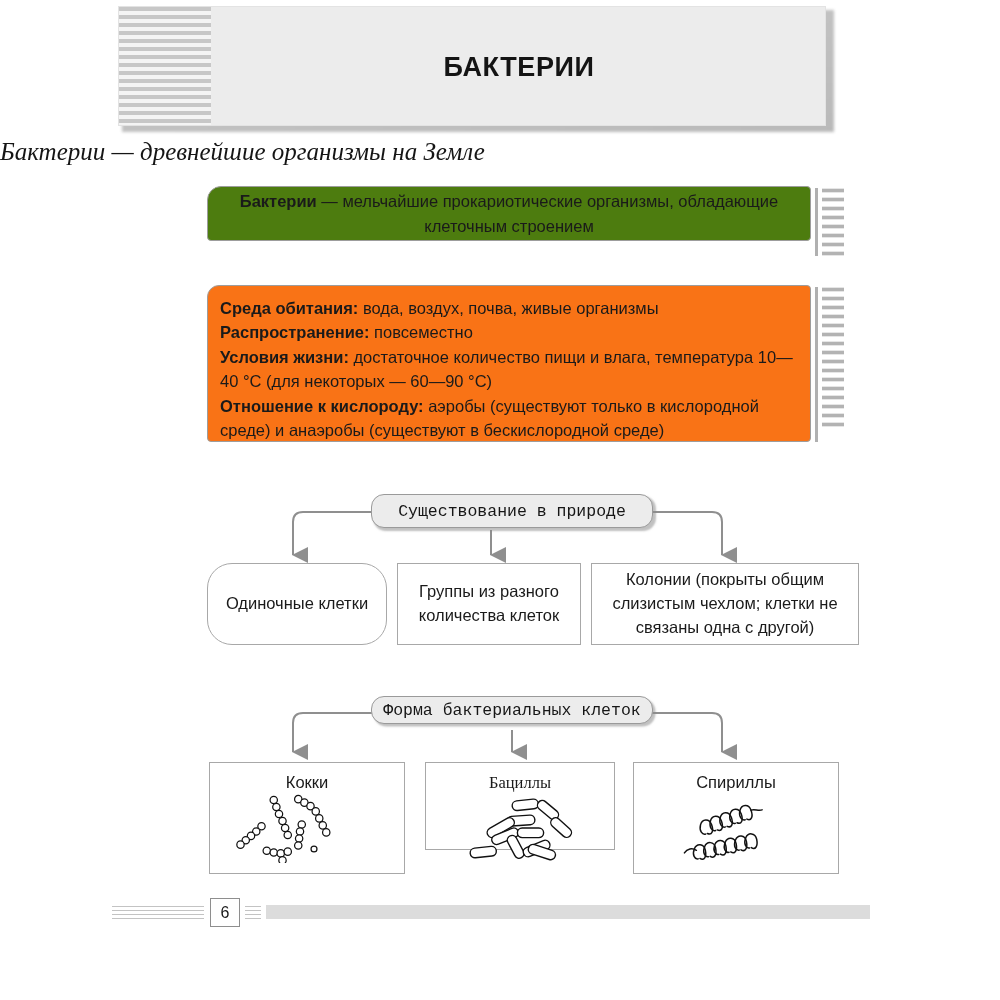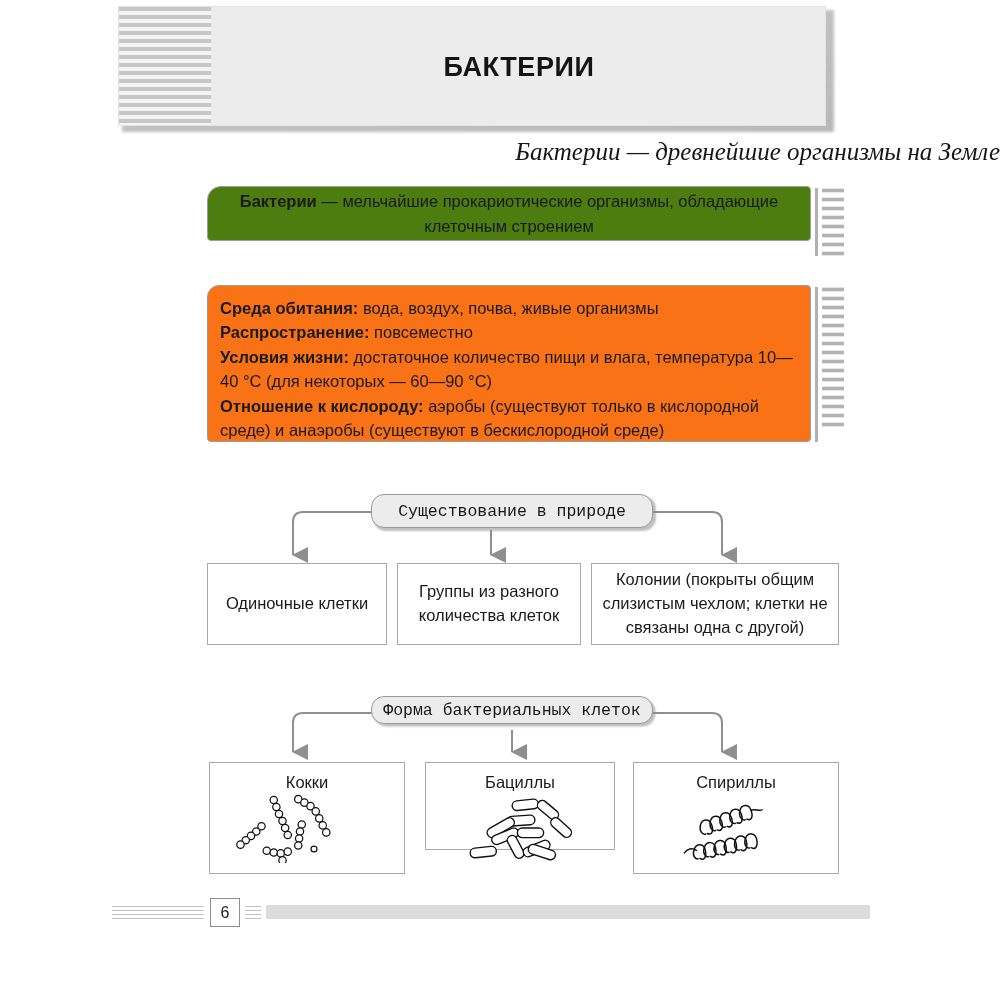--- a/index.html
+++ b/index.html
@@ -72,21 +72,21 @@
     letter-spacing: 0.6px;
     color: #141414;
   }
 
   
   .subtitle {
     position: absolute;
     left: 0;
     top: 138px;
     width: 1000px;
-    text-align: right;
+    text-align: left;
     font-family: "Liberation Serif", serif;
     font-style: italic;
     font-size: 25px;
     color: #151515;
   }
 
   
   .side-dashes {
     position: absolute;
     width: 22px;
@@ -324,23 +324,23 @@
         <path d="M0,0 L8,0 L4,8 Z" fill="#8f8f8f"></path>
       </marker>
     </defs>
     <path d="M373,512 L303,512 Q293,512 293,522 L293,555" fill="none" stroke="#8f8f8f" stroke-width="2" marker-end="url(#arrowA)"></path>
     <path d="M491,530 L491,555" fill="none" stroke="#8f8f8f" stroke-width="2" marker-end="url(#arrowA)"></path>
     <path d="M651,512 L712,512 Q722,512 722,522 L722,555" fill="none" stroke="#8f8f8f" stroke-width="2" marker-end="url(#arrowA)"></path>
   </svg>
 
   <div class="node-pill" style="left:371px; top:494px; width:282px; height:34px;">Существование в природе</div>
 
-  <div class="leaf-box" style="left:207px; top:563px; width:180px; height:82px;">Одиночные клетки</div>
+  <div class="leaf-box" style="left:207px; top:563px; width:180px; height:82px;border-radius:25px;">Одиночные клетки</div>
   <div class="leaf-box" style="left:397px; top:563px; width:184px; height:82px;">Группы из разного количества клеток</div>
-  <div class="leaf-box" style="left:591px; top:563px; width:248px; height:82px;">Колонии (покрыты общим слизистым чехлом; клетки не связаны одна с другой)</div>
+  <div class="leaf-box" style="left:591px; top:563px; width:268px; height:82px;">Колонии (покрыты общим слизистым чехлом; клетки не связаны одна с другой)</div>
 </div>
 
 <div class="diagram" style="top:0; height:900px;">
   <svg class="connector-svg" width="1000" height="900">
     <defs>
       <marker id="arrowB" markerWidth="9" markerHeight="9" refX="4" refY="7.5" orient="auto">
         <path d="M0,0 L8,0 L4,8 Z" fill="#8f8f8f"></path>
       </marker>
     </defs>
     <path d="M373,713 L303,713 Q293,713 293,723 L293,752" fill="none" stroke="#8f8f8f" stroke-width="2" marker-end="url(#arrowB)"></path>
@@ -379,21 +379,21 @@
         <circle cx="52" cy="66" r="4.2"></circle>
           <circle cx="60" cy="68" r="4.2"></circle>
           <circle cx="68" cy="69" r="4.2"></circle>
         <circle cx="76" cy="67" r="4.2"></circle>
         <circle cx="70" cy="77" r="4.2"></circle>
         <circle cx="106" cy="64" r="3.4"></circle>
       </g>
     </svg>
   </div>
 
-  <div class="pic-box" style="left:425px; top:762px; width:190px; height:88px;">
+  <div class="pic-box" style="left:425px; top:762px; width:190px; height:88px;font-family:Liberation Serif, serif;">
     <div class="pic-label">Бациллы</div>
     <svg class="pic-art" viewBox="0 0 190 80">
       <g fill="#ffffff" stroke="#111111" stroke-width="1.6">
         <rect x="86" y="8" width="30" height="11" rx="5.5" transform="rotate(-6 101 13.5)"></rect>
         <rect x="113" y="14" width="28" height="11" rx="5.5" transform="rotate(40 127 19.5)"></rect>
         <rect x="80" y="26" width="32" height="11" rx="5.5" transform="rotate(-4 96 31.5)"></rect>
         <rect x="56" y="34" width="34" height="11" rx="5.5" transform="rotate(-30 73 39.5)"></rect>
         <rect x="62" y="44" width="32" height="11" rx="5.5" transform="rotate(-22 78 49.5)"></rect>
         <rect x="92" y="40" width="30" height="11" rx="5.5" transform="rotate(0 107 45.5)"></rect>
         <rect x="128" y="34" width="28" height="11" rx="5.5" transform="rotate(42 142 39.5)"></rect>

